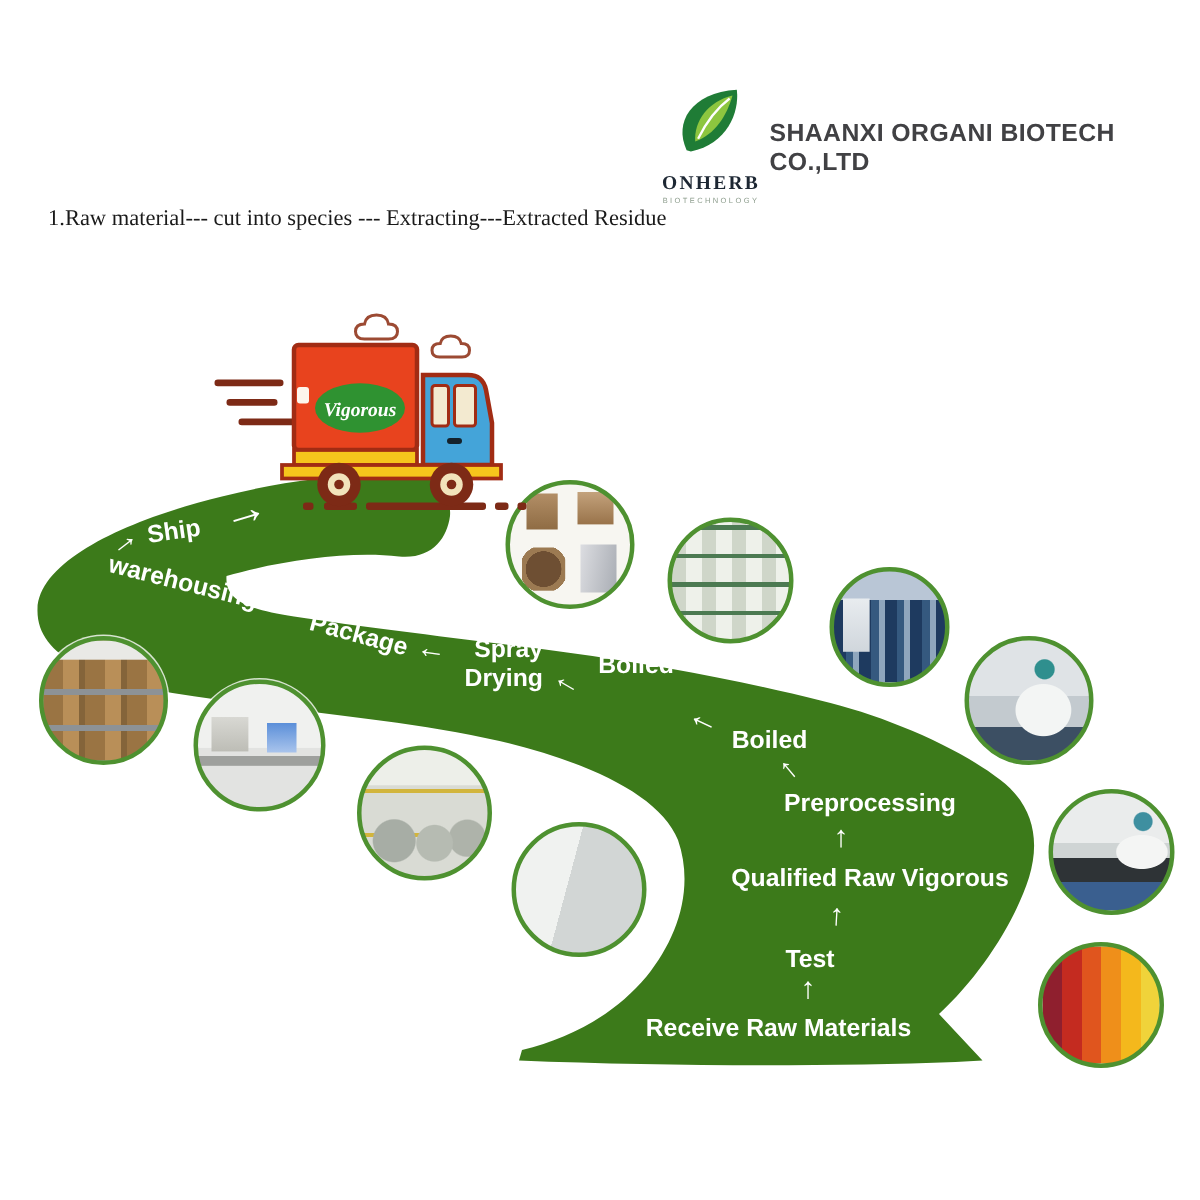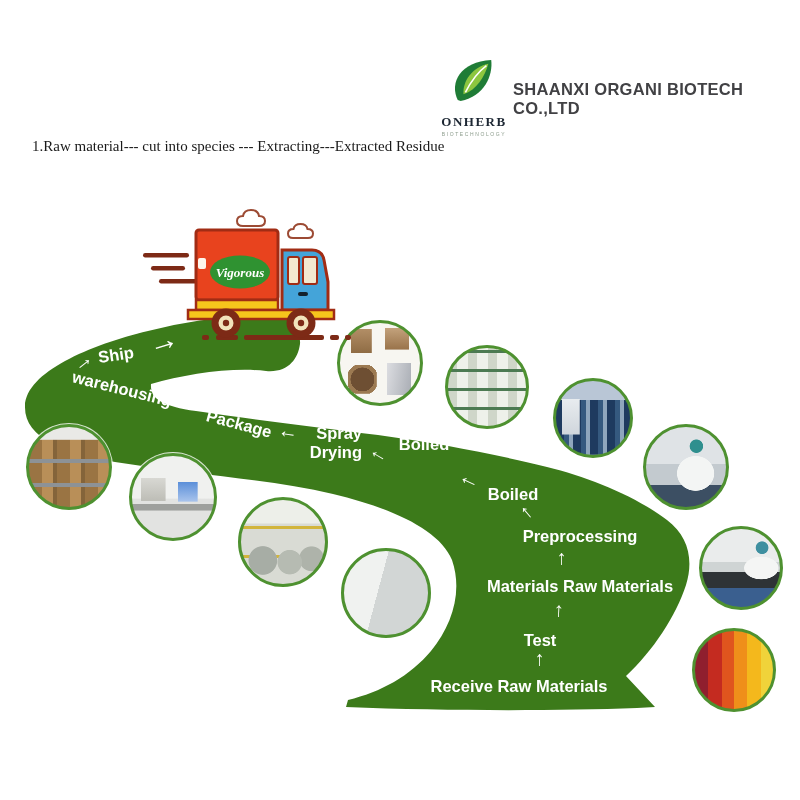--- a/index.html
+++ b/index.html
@@ -131,21 +131,21 @@
       <div class="photo ph-raw-fruits" style="left: 692px; top: 628px; width: 78px; height: 78px;"></div>
       <div class="photo ph-warehouse-drums" style="left: 26px; top: 424px; width: 80px; height: 80px;"></div>
       <div class="photo ph-qc-monitor" style="left: 129px; top: 453px; width: 82px; height: 82px;"></div>
       <div class="photo ph-factory-tanks" style="left: 238px; top: 497px; width: 84px; height: 84px;"></div>
       <div class="photo ph-steel-pipes" style="left: 341px; top: 548px; width: 84px; height: 84px;"></div>
     </div>
 
   <div id="steps">
       <div class="step-label" style="left: 519px; top: 686px; transform: translate(-50%, -50%) rotate(0deg);">Receive Raw Materials</div>
       <div class="step-label" style="left: 540px; top: 640px; transform: translate(-50%, -50%) rotate(0deg);">Test</div>
-      <div class="step-label" style="left: 580px; top: 586px; transform: translate(-50%, -50%) rotate(0deg);">Materials Raw Materials</div>
+      <div class="step-label" style="left: 580px; top: 586px; transform: translate(-50%, -50%) rotate(0deg);">Qualified Raw Vigorous</div>
       <div class="step-label" style="left: 564px; top: 536px; transform: translate(-50%, -50%) rotate(0deg); margin-left: 16px;">Preprocessing</div>
       <div class="step-label" style="left: 513px; top: 494px; transform: translate(-50%, -50%) rotate(0deg);">Boiled</div>
       <div class="step-label" style="left: 424px; top: 444px; transform: translate(-50%, -50%) rotate(0deg);">Boiled</div>
       <div class="step-label step-wrap" style="left: 322px; top: 443px; width: 80px; transform: translate(-50%, -50%) rotate(0deg);">Spray Drying</div>
       <div class="step-label" style="left: 239px; top: 424px; transform: translate(-50%, -50%) rotate(15deg);">Package</div>
       <div class="step-label" style="left: 122px; top: 389px; transform: translate(-50%, -50%) rotate(14deg);">warehousing</div>
       <div class="step-label" style="left: 116px; top: 355px; transform: translate(-50%, -50%) rotate(-8deg);">Ship</div>
     </div>
   <div id="arrows">
       <span class="flow-arrow" style="left: 536px; top: 660px; font-size: 20px; transform: translate(-50%, -50%) rotate(-90deg);">→</span>

